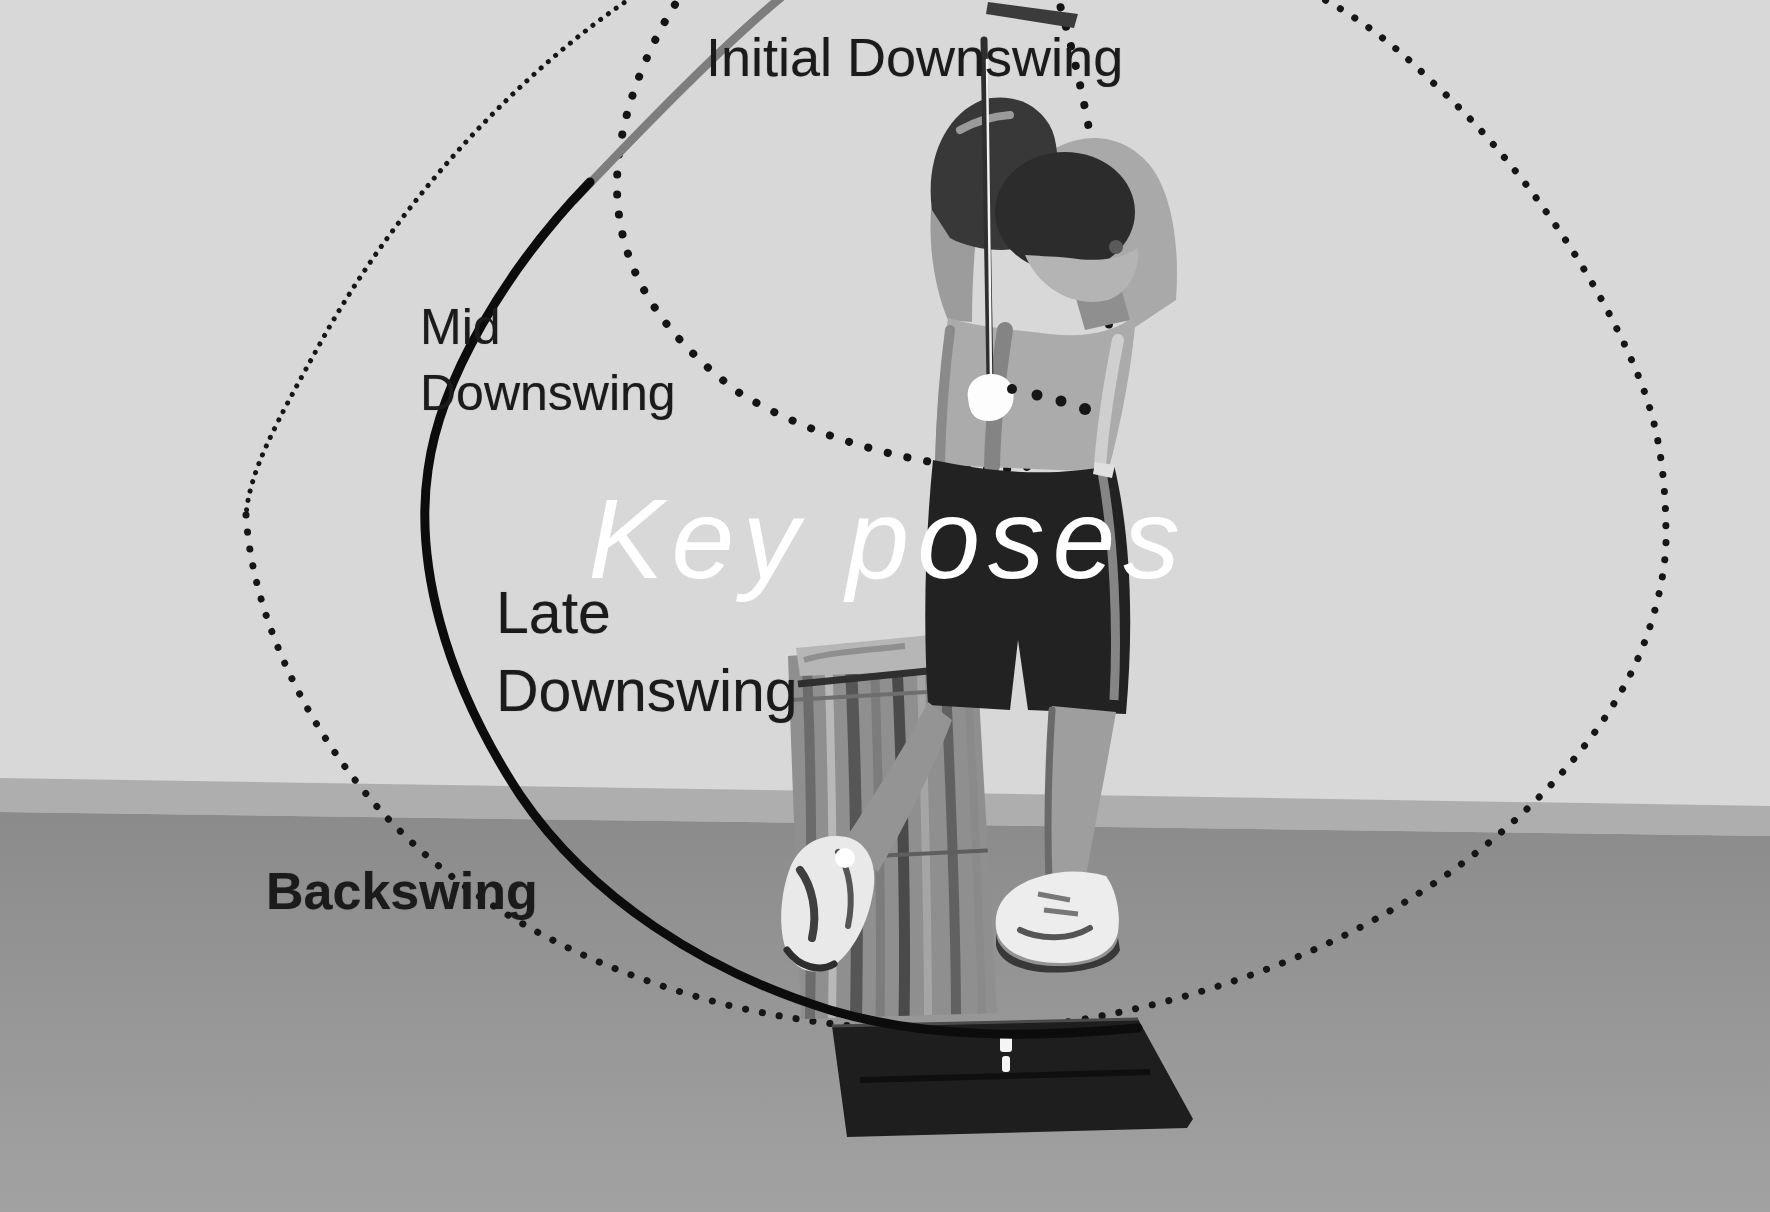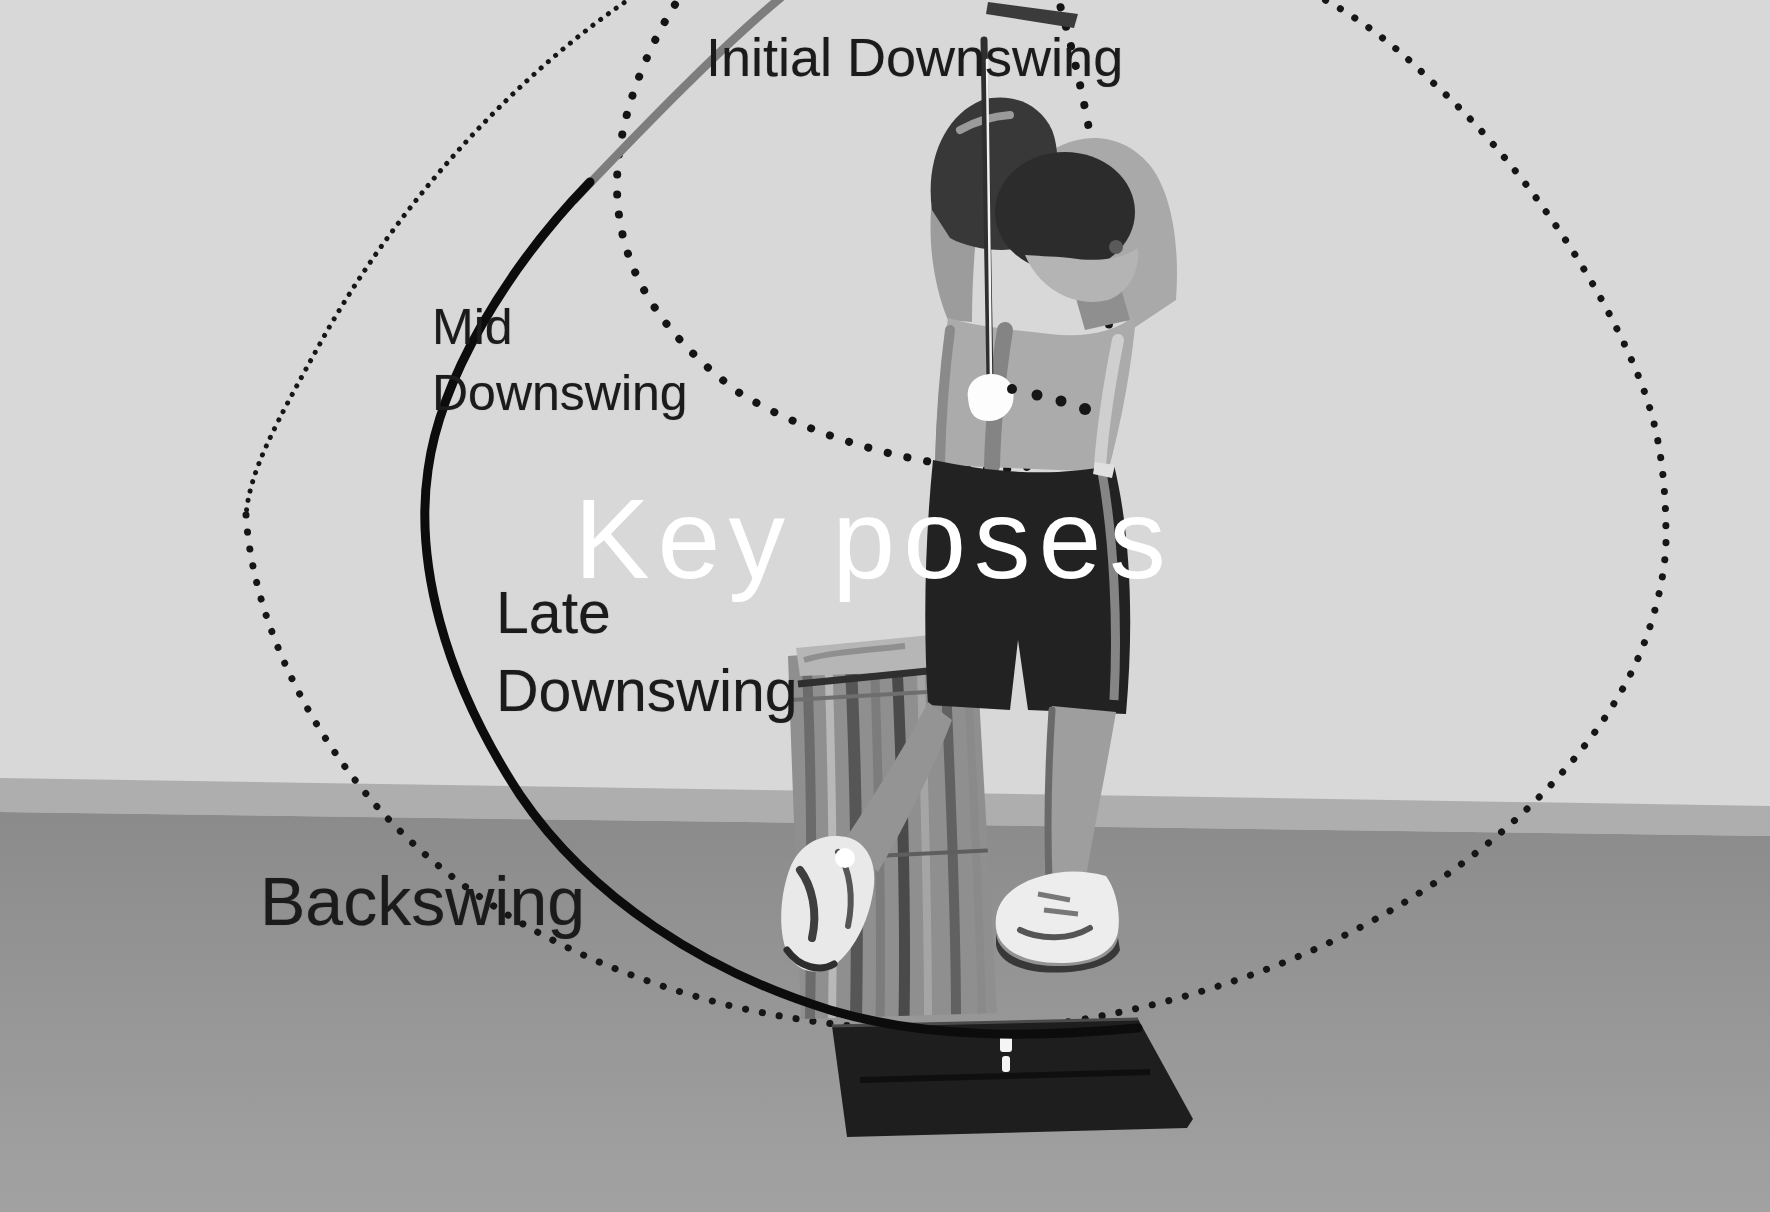--- a/index.html
+++ b/index.html
@@ -8,29 +8,29 @@
     font-family:"Liberation Sans",sans-serif;background:#d8d8d8;
   }
   .stage svg{position:absolute;left:0;top:0;}
   .label{
     position:absolute;color:#1b1b1b;white-space:pre-line;
     font-family:"Liberation Sans",sans-serif;
     text-shadow:0 0 1px rgba(20,20,20,.35);
     line-height:1.32;
   }
   .lbl-initial{left:706px;top:22px;font-size:54px;}
-  .lbl-mid{left:432px;top:294px;font-size:50px;}
+  .lbl-mid{left:420px;top:294px;font-size:50px;}
   .lbl-late{left:496px;top:575px;font-size:59px;}
-  .lbl-backswing{left:260px;top:857px;font-size:68px;}
+  .lbl-backswing{left:266px;top:857px;font-size:52px;font-weight:bold;}
   .lbl-follow{left:1296px;top:502px;font-size:50px;}
   .lbl-impact{left:926px;top:1127px;font-size:52px;}
   .lbl-title{
-    left:494px;top:483px;width:760px;text-align:center;
+    left:508px;top:483px;width:760px;text-align:center;
     font-size:113px;letter-spacing:8px;color:#ffffff;
-    text-shadow:none;line-height:1;
+    text-shadow:none;line-height:1;font-style:italic;
   }
 </style>
 </head>
 <body>
 
 <div class="stage">
 
   <svg width="1770" height="1212" viewBox="0 0 1770 1212">
     <defs>
       <linearGradient id="floorGrad" x1="0" y1="0" x2="0" y2="1">

